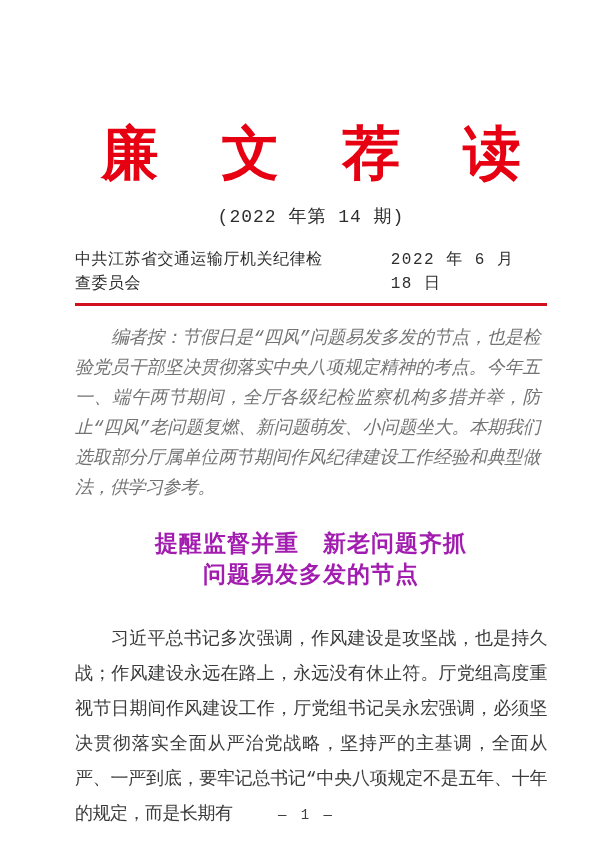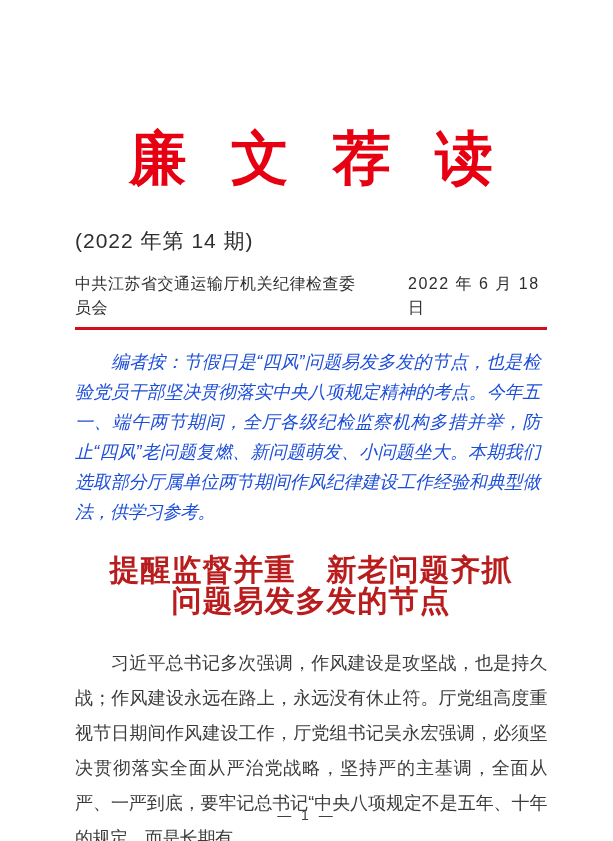--- a/index.html
+++ b/index.html
@@ -7,40 +7,40 @@
     padding: 0;
     background: #ffffff;
   }
   .page {
     position: relative;
     width: 613px;
     height: 841px;
     margin: 0 auto;
     background: #ffffff;
     overflow: hidden;
-    font-family: Liberation Sans, sans-serif;
+    font-family: Liberation Mono, monospace;
     color: #3a3a3a;
   }
   .content {
     padding: 126px 66px 0 75px;
   }
   .doc-title {
     text-align: center;
     color: #e60012;
     font-size: 58px;
     line-height: 64px;
     font-weight: bold;
     letter-spacing: 14px;
     padding-left: 14px; 
     white-space: nowrap;
   }
   .issue-line {
-    margin-top: 40px;
-    text-align: left;
-    font-size: 21px;
+    margin-top: 16px;
+    text-align: center;
+    font-size: 18px;
     line-height: 22px;
     color: #2e2e2e;
     letter-spacing: 1px;
   }
   .masthead {
     margin-top: 20px;
     display: flex;
     justify-content: space-between;
     align-items: baseline;
     font-size: 16px;
@@ -56,30 +56,30 @@
     background: #d0101c;
     border: none;
   }
   .editor-note {
     margin: 17px 7px 0 0;
     font-size: 18px;
     line-height: 30px;
     text-indent: 2em;
     text-align: justify;
     word-break: break-all;
-    color: #1d4ed8;
+    color: #737373;
     font-style: italic;
     letter-spacing: -0.5px;
   }
   .headline {
     margin-top: 27px;
     text-align: center;
     font-weight: bold;
-    color: #b91c1c;
-    font-size: 30px;
+    color: #a21caf;
+    font-size: 23px;
     line-height: 31px;
     letter-spacing: 1px;
   }
   .body-text {
     margin: 30px 0 0 0;
     font-size: 18px;
     line-height: 35px;
     text-indent: 2em;
     text-align: justify;
     word-break: break-all;

